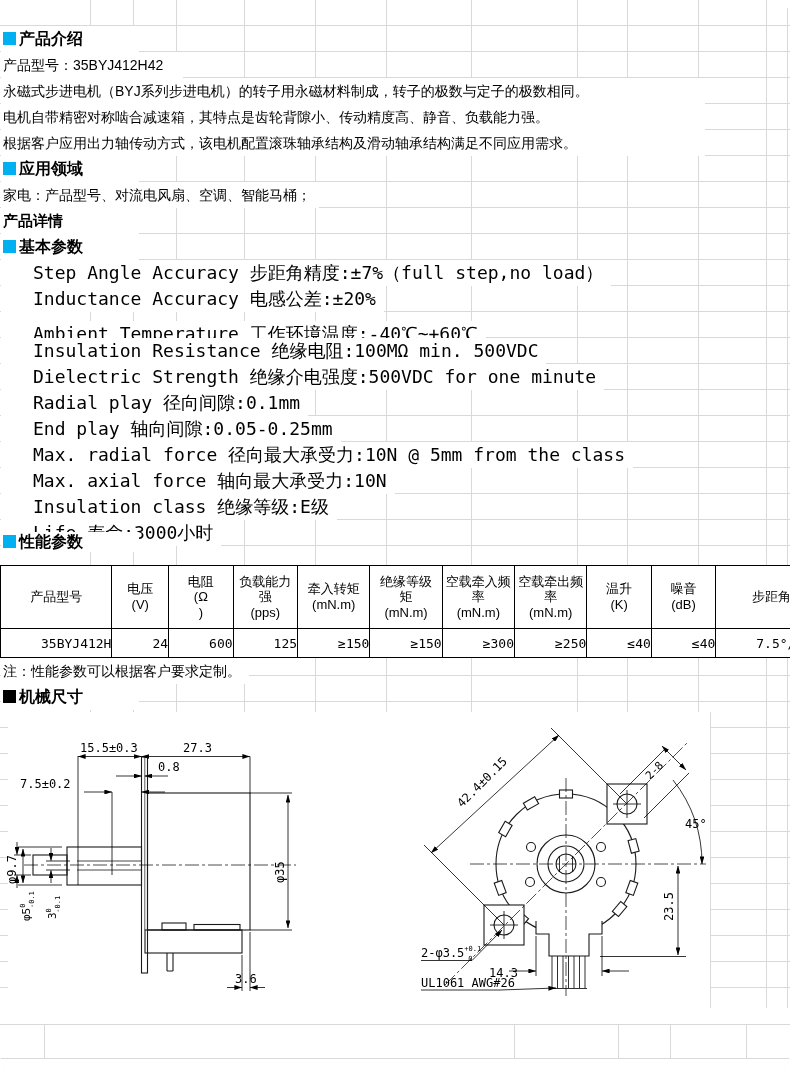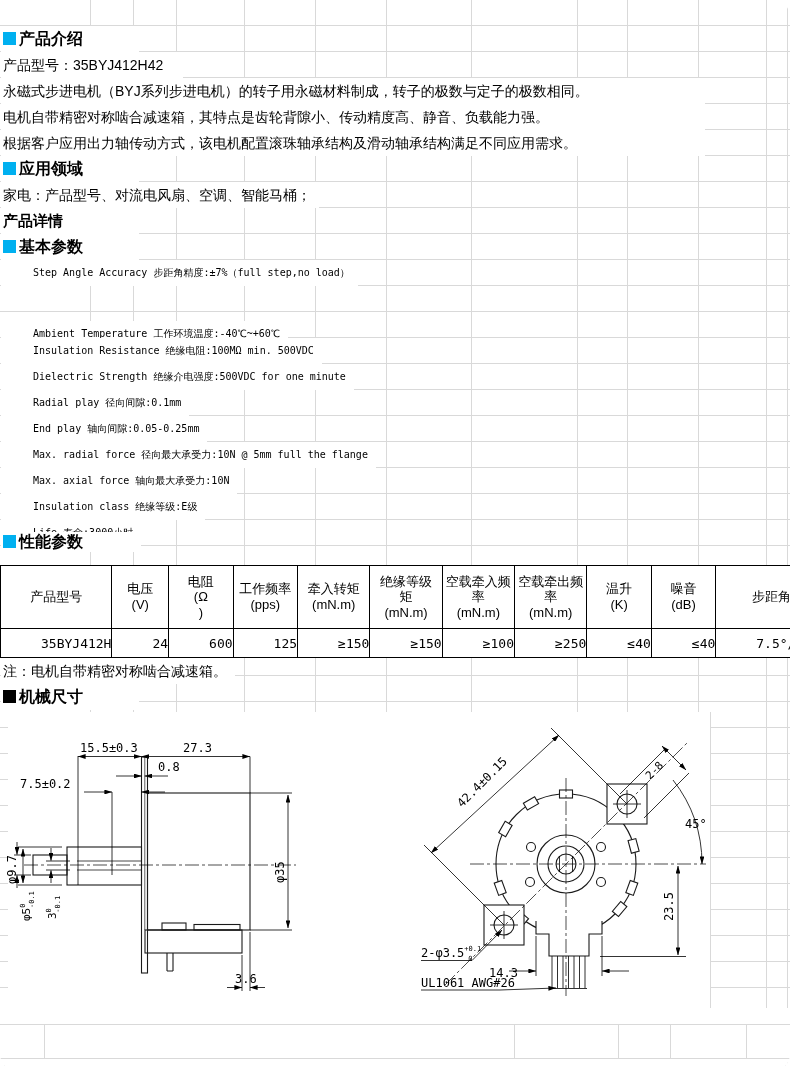--- a/index.html
+++ b/index.html
@@ -8,21 +8,21 @@
     background-image:repeating-linear-gradient(to bottom, transparent 0 25px, #d9d9d9 25px 26px);border-radius:17px;}
   .vline{position:absolute;top:0;width:1px;height:1071px;background:#d9d9d9;z-index:0;}
   .vseg{position:absolute;width:1px;background:#d9d9d9;z-index:2;}
   .hseg{position:absolute;height:1px;background:#d9d9d9;z-index:2;}
   .r{position:absolute;left:1px;background:#fff;z-index:2;height:26px;line-height:26px;
      white-space:nowrap;padding:0 8px 0 2px;font-size:14px;}
   .head{font-weight:bold;font-size:16px;min-width:128px;}
   .sq{display:inline-block;width:13px;height:13px;margin-right:3px;vertical-align:-1px;}
   .sq-blue{background:#00b0f0;}
   .sq-black{background:#000;}
-  .mono{font-family:"DejaVu Sans Mono",monospace;font-size:10px;padding-left:32px;}
+  .mono{font-family:"DejaVu Sans Mono",monospace;font-size:18px;padding-left:32px;}
   .wide{min-width:694px;}
   
   #perf-table{position:absolute;left:0;top:565px;z-index:2;border-collapse:collapse;
     background:#fff;table-layout:fixed;}
   #perf-table th,#perf-table td{border:1.5px solid #000;text-align:center;vertical-align:middle;
     padding:0;overflow:hidden;}
   #perf-table th{font-weight:normal;font-size:13px;line-height:1.2;white-space:pre-line;height:62px;}
   #perf-table td{font-family:"DejaVu Sans Mono",monospace;font-size:13px;height:28px;padding-left:40px;}
   
   #draw-bg{position:absolute;left:8px;top:712px;width:702px;height:296px;background:#fff;
@@ -59,26 +59,27 @@
   <div class="r wide" style="top:78px">永磁式步进电机（BYJ系列步进电机）的转子用永磁材料制成，转子的极数与定子的极数相同。</div>
   <div class="r wide" style="top:104px">电机自带精密对称啮合减速箱，其特点是齿轮背隙小、传动精度高、静音、负载能力强。</div>
   <div class="r wide" style="top:130px">根据客户应用出力轴传动方式，该电机配置滚珠轴承结构及滑动轴承结构满足不同应用需求。</div>
 
   <div class="r head" style="top:156px"><span class="sq sq-blue"></span><span>应用领域</span></div>
   <div class="r" style="top:182px">家电：产品型号、对流电风扇、空调、智能马桶；</div>
   <div class="r" style="top:208px;font-weight:bold;font-size:15px;min-width:128px">产品详情</div>
 
   <div class="r head" style="top:234px"><span class="sq sq-blue"></span><span>基本参数</span></div>
   <div class="r mono" style="top:260px">Step Angle Accuracy  步距角精度:±7%（full step,no load）</div>
+  <div class="r mono" style="top:286px">Inductance  Accuracy 电感公差:±20%</div>
   <div class="r mono" style="top:321px">Ambient Temperature 工作环境温度:-40℃~+60℃</div>
   <div class="r mono" style="top:338px">Insulation Resistance 绝缘电阻:100MΩ min. 500VDC</div>
   <div class="r mono" style="top:364px">Dielectric Strength 绝缘介电强度:500VDC for one minute</div>
   <div class="r mono" style="top:390px">Radial play 径向间隙:0.1mm</div>
   <div class="r mono" style="top:416px">End play 轴向间隙:0.05-0.25mm</div>
-  <div class="r mono" style="top:442px">Max. radial force 径向最大承受力:10N @ 5mm full the flange</div>
+  <div class="r mono" style="top:442px">Max. radial force 径向最大承受力:10N @ 5mm from the class</div>
   <div class="r mono" style="top:468px">Max. axial force 轴向最大承受力:10N</div>
   <div class="r mono" style="top:494px">Insulation class 绝缘等级:E级</div>
   <div class="r mono" style="top:520px">Life 寿命:3000小时</div>
 
   <div class="r head" style="top:532px;height:20px;line-height:20px"><span class="sq sq-blue"></span><span>性能参数</span></div>
 
   <table id="perf-table">
     <colgroup>
       <col style="width:90px">
         <col style="width:43px">
@@ -93,21 +94,21 @@
         <col style="width:88px">
     </colgroup>
     <tbody>
         <tr>
       <th>产品型号</th>
       <th>电压
 (V)</th>
       <th>电阻
 (Ω
 )</th>
-      <th>工作频率
+      <th>负载能力强
 (pps)</th>
       <th>牵入转矩
 (mN.m)</th>
       <th>绝缘等级
 矩
 (mN.m)</th>
       <th>空载牵入频
 率
 (mN.m)</th>
       <th>空载牵出频率
@@ -118,30 +119,30 @@
 (dB)</th>
       <th>步距角</th>
     </tr>
     <tr>
       <td>35BYJ412H</td>
       <td>24</td>
       <td>600</td>
       <td>125</td>
       <td>≥150</td>
       <td>≥150</td>
-      <td>≥100</td>
+      <td>≥300</td>
       <td>≥250</td>
       <td>≤40</td>
       <td>≤40</td>
       <td>7.5°/42.5</td>
     </tr>
   </tbody>
     </table>
 
-  <div class="r" style="top:658px">注：电机自带精密对称啮合减速箱。</div>
+  <div class="r" style="top:658px">注：性能参数可以根据客户要求定制。</div>
 
   <div class="r head" style="top:684px"><span class="sq sq-black"></span><span>机械尺寸</span></div>
 
   <div id="draw-bg"></div>
   <svg id="mech-svg" width="790" height="320" viewBox="0 700 790 320">
     <defs>
       <marker id="ar" viewBox="0 0 10 6" refX="9.5" refY="3" markerWidth="10" markerHeight="6" orient="auto-start-reverse">
         <path d="M0,0 L10,3 L0,6 z" fill="#000"></path>
       </marker>
     </defs>

